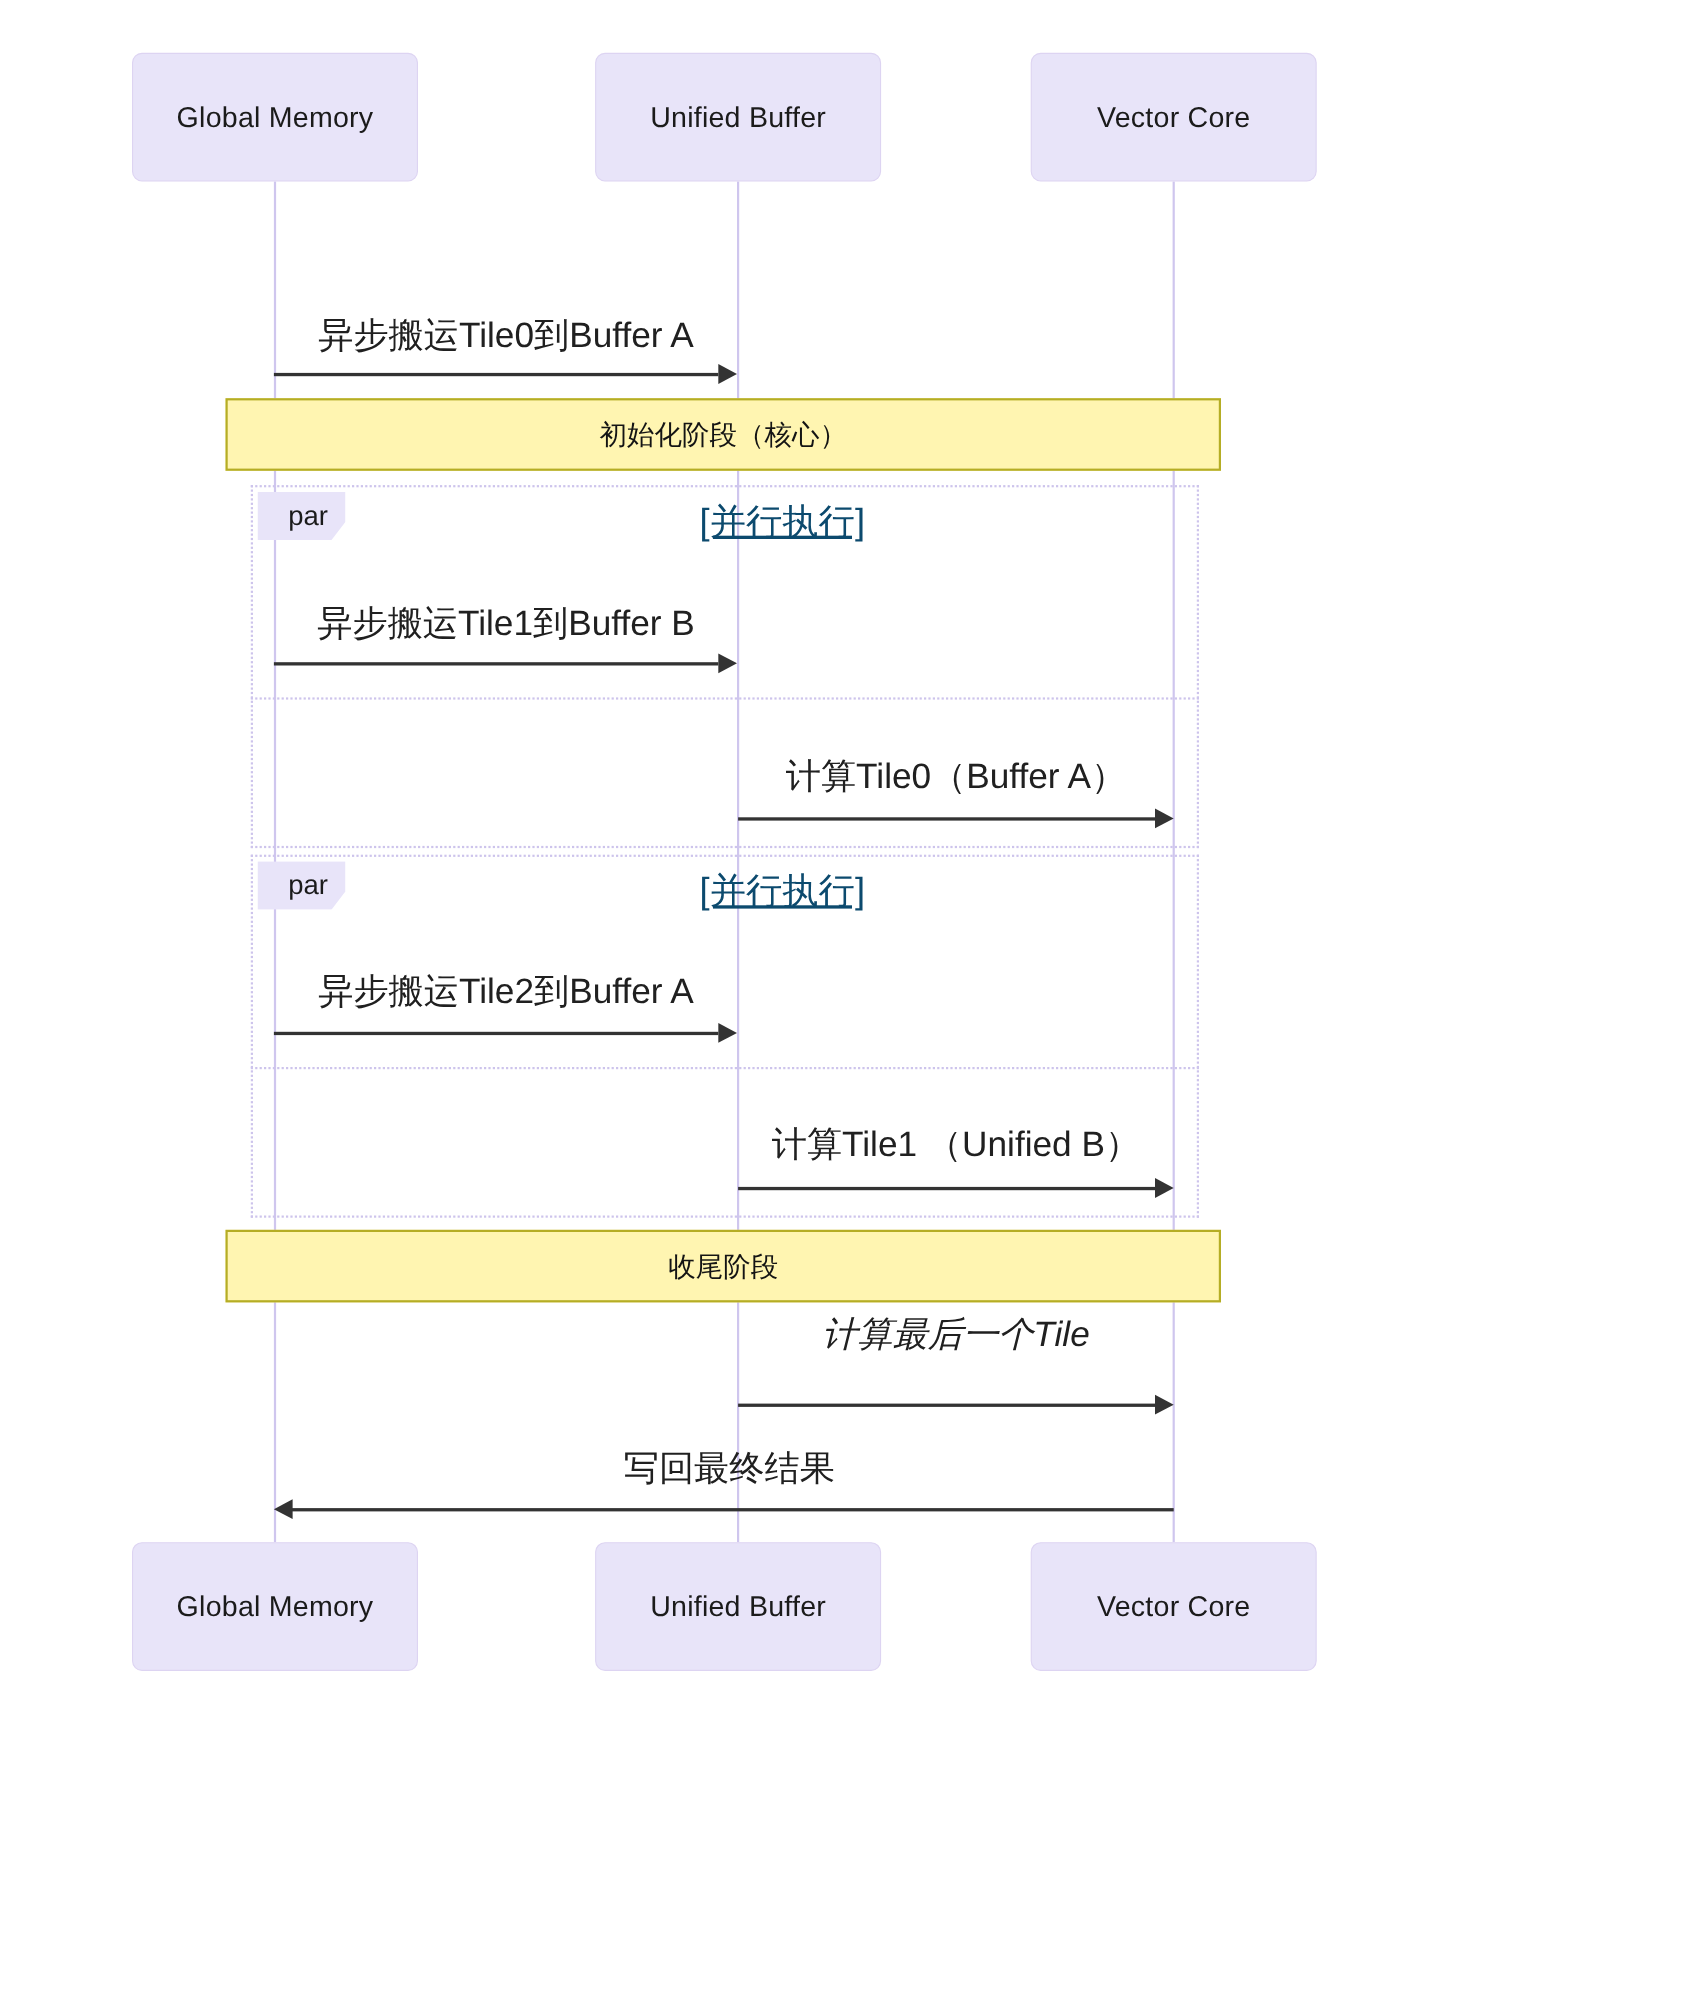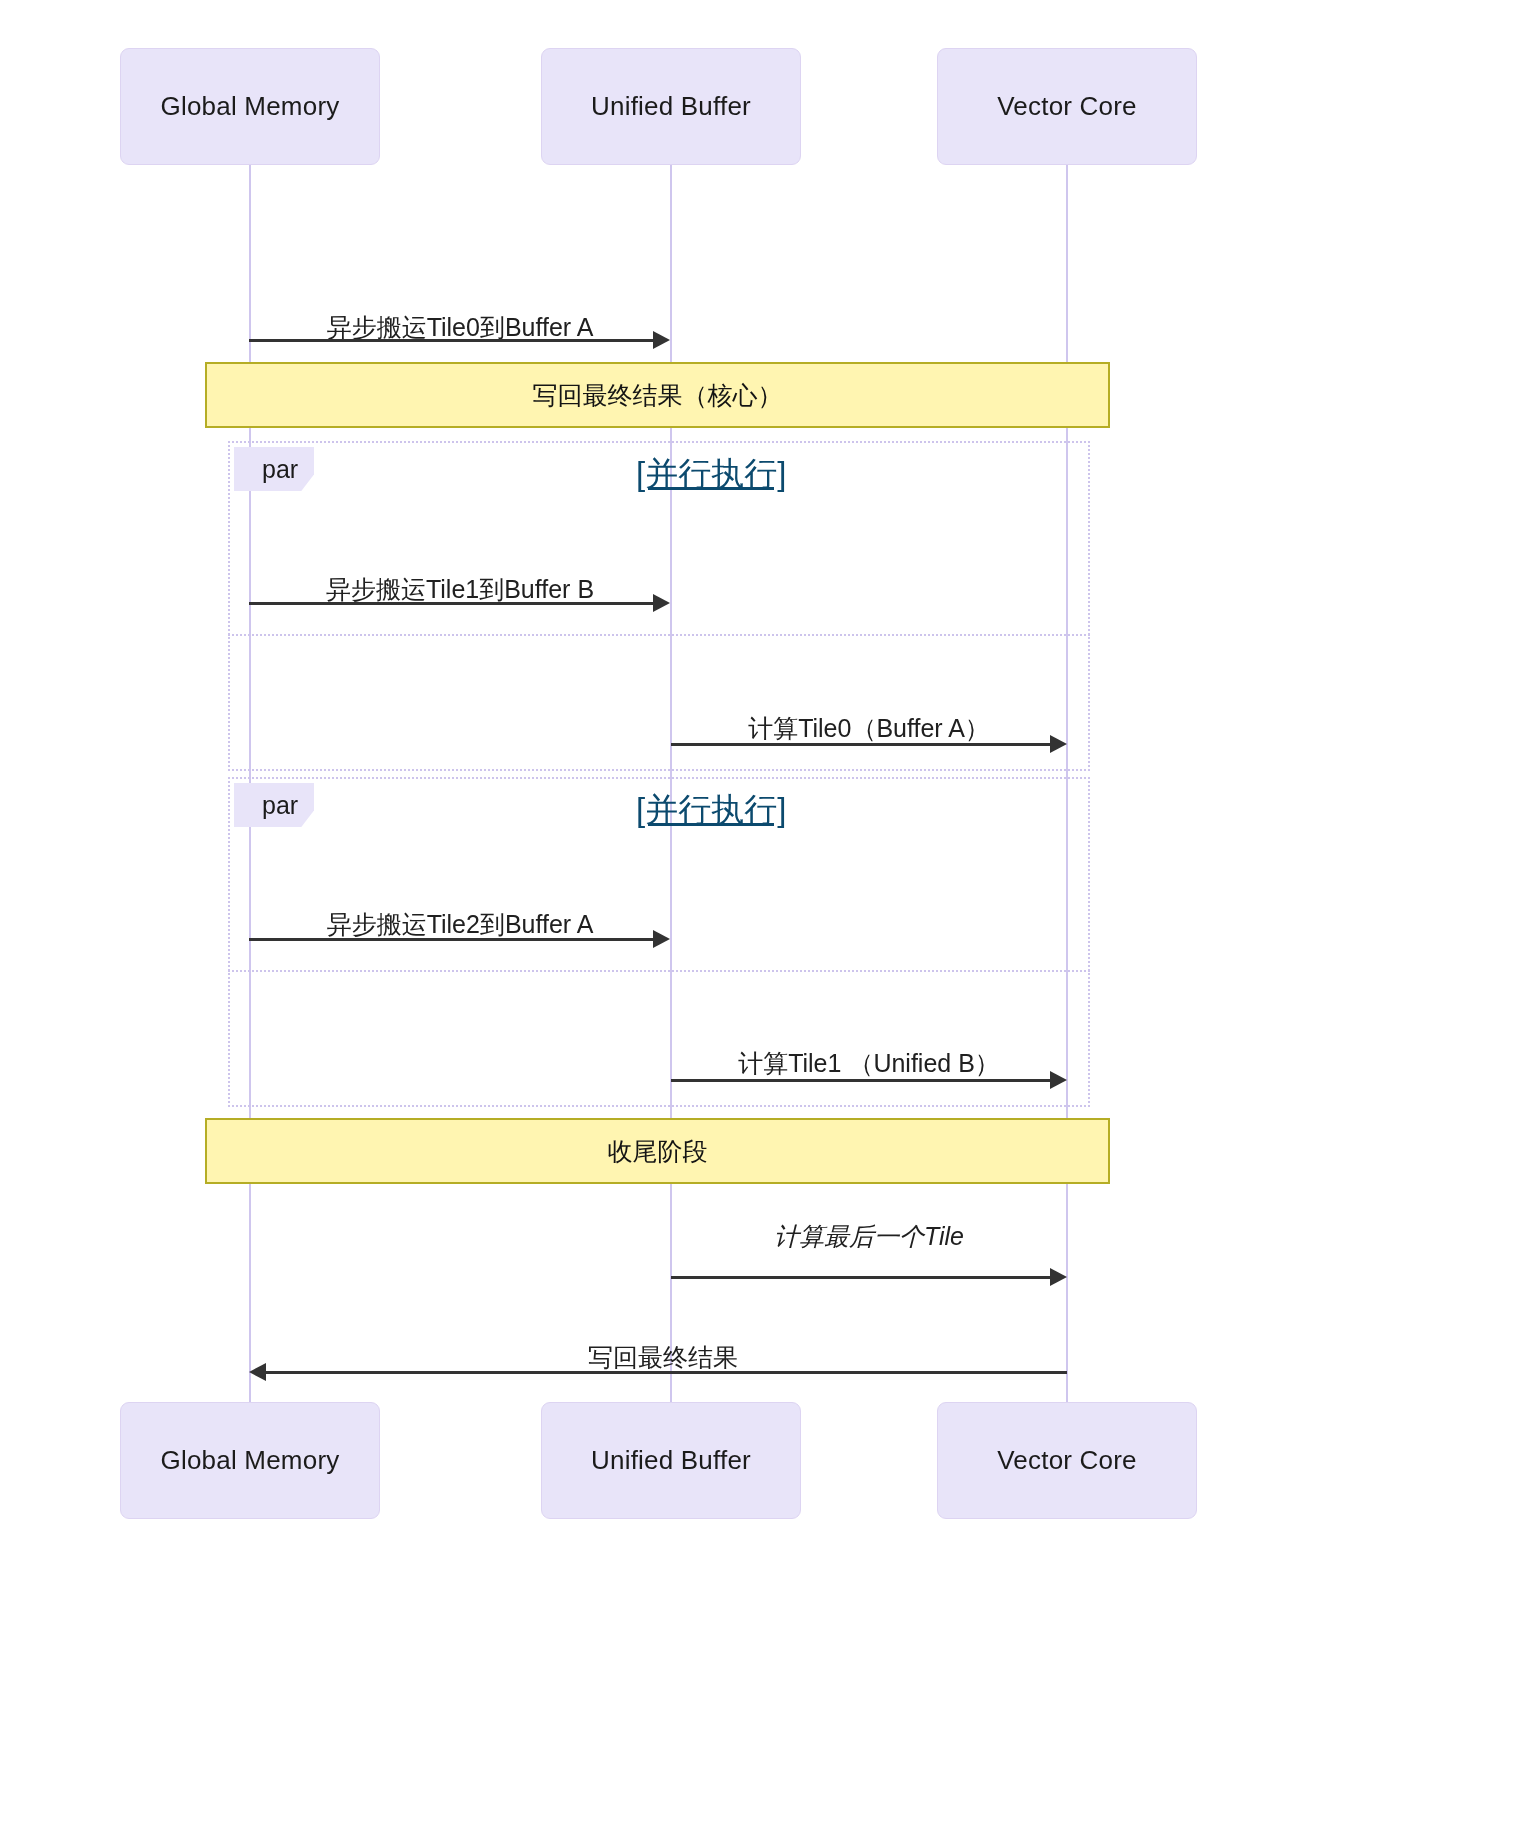--- a/index.html
+++ b/index.html
@@ -52,22 +52,22 @@
     clip-path:polygon(0 0,100% 0,100% 62%,84% 100%,0 100%);
   }
   .par-cond{
     position:absolute;font-size:33px;color:#0c4a6e;
     white-space:nowrap;
     text-decoration:underline;
   }
 
   
   .msg-label{
-    position:absolute;font-size:25px;color:#202020;
-    white-space:nowrap;transform:translateX(-50%);margin-top:28px;
+    position:absolute;font-size:32px;color:#202020;
+    white-space:nowrap;transform:translateX(-50%);
   }
   .msg-line{
     position:absolute;height:3px;background:#333333;
   }
   .arrow-head{
     position:absolute;width:0;height:0;
     border-top:9px solid transparent;
     border-bottom:9px solid transparent;
   }
   .arrow-right{border-left:17px solid #333333;}
@@ -91,21 +91,21 @@
   <div class="actor" style="left:937px; top:48px;">
     <span>Vector Core</span>
   </div>
 
 
   <div class="msg-label" style="left:460px; top:283px;">异步搬运Tile0到Buffer A</div>
   <div class="msg-line" style="left:249px; top:339px; width:404px;"></div>
   <div class="arrow-head arrow-right" style="left:653px; top:331px;"></div>
 
   <div class="phase" style="top:362px;">
-    <span>写回最终结果（核心）</span>
+    <span>初始化阶段（核心）</span>
   </div>
 
   <div class="par-frag" style="top:441px; height:330px;"></div>
   <div class="par-tag" style="left:234px; top:447px;">
     <span>par</span>
   </div>
   <div class="par-cond" style="left:636px; top:452px;">[并行执行]</div>
 
   <div class="msg-label" style="left:460px; top:545px;">异步搬运Tile1到Buffer B</div>
   <div class="msg-line" style="left:249px; top:602px; width:404px;"></div>

